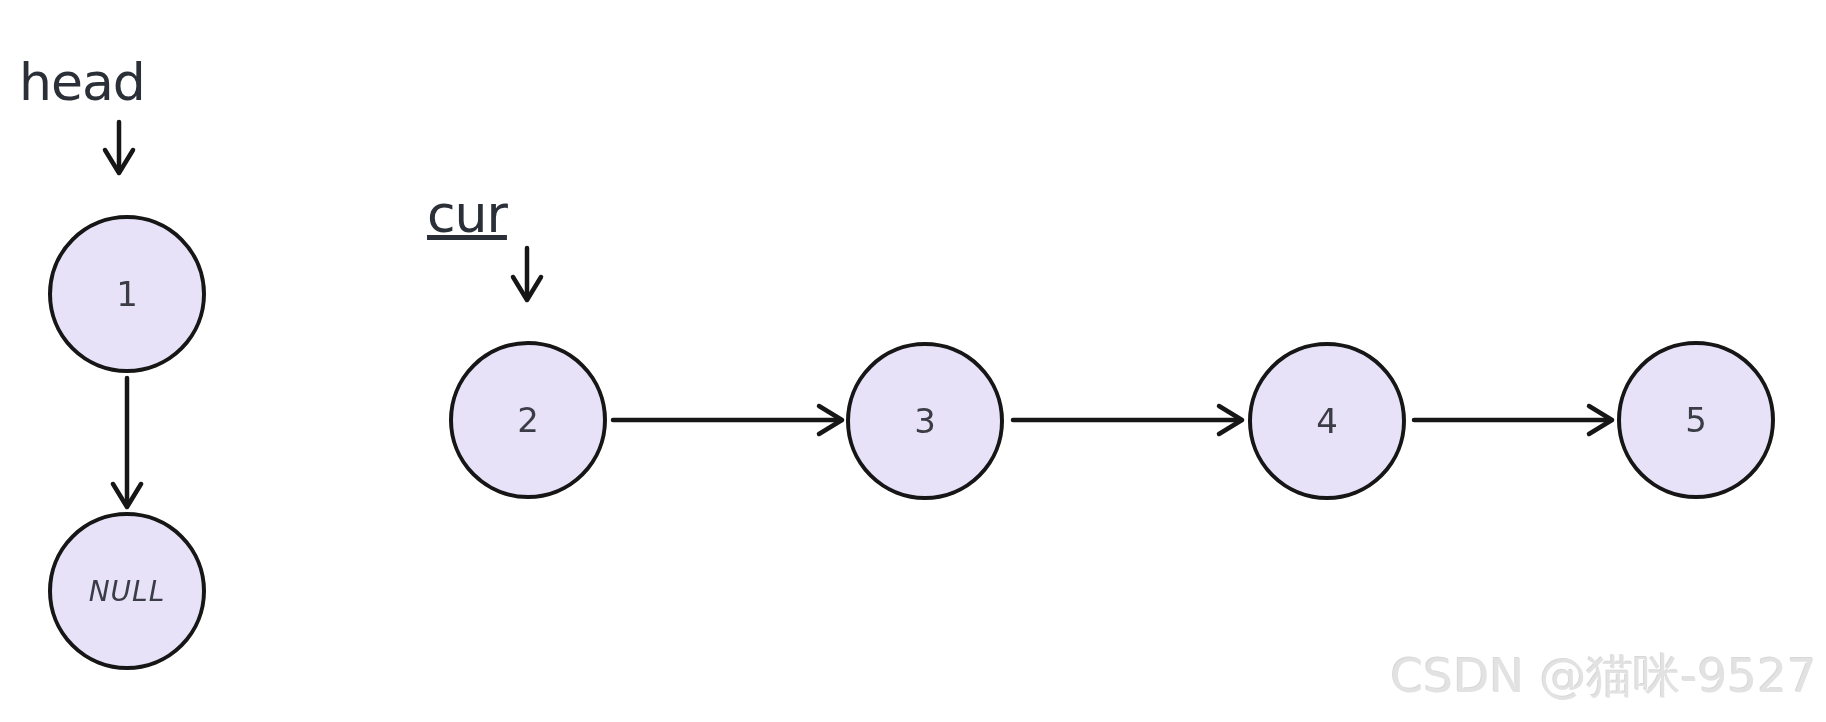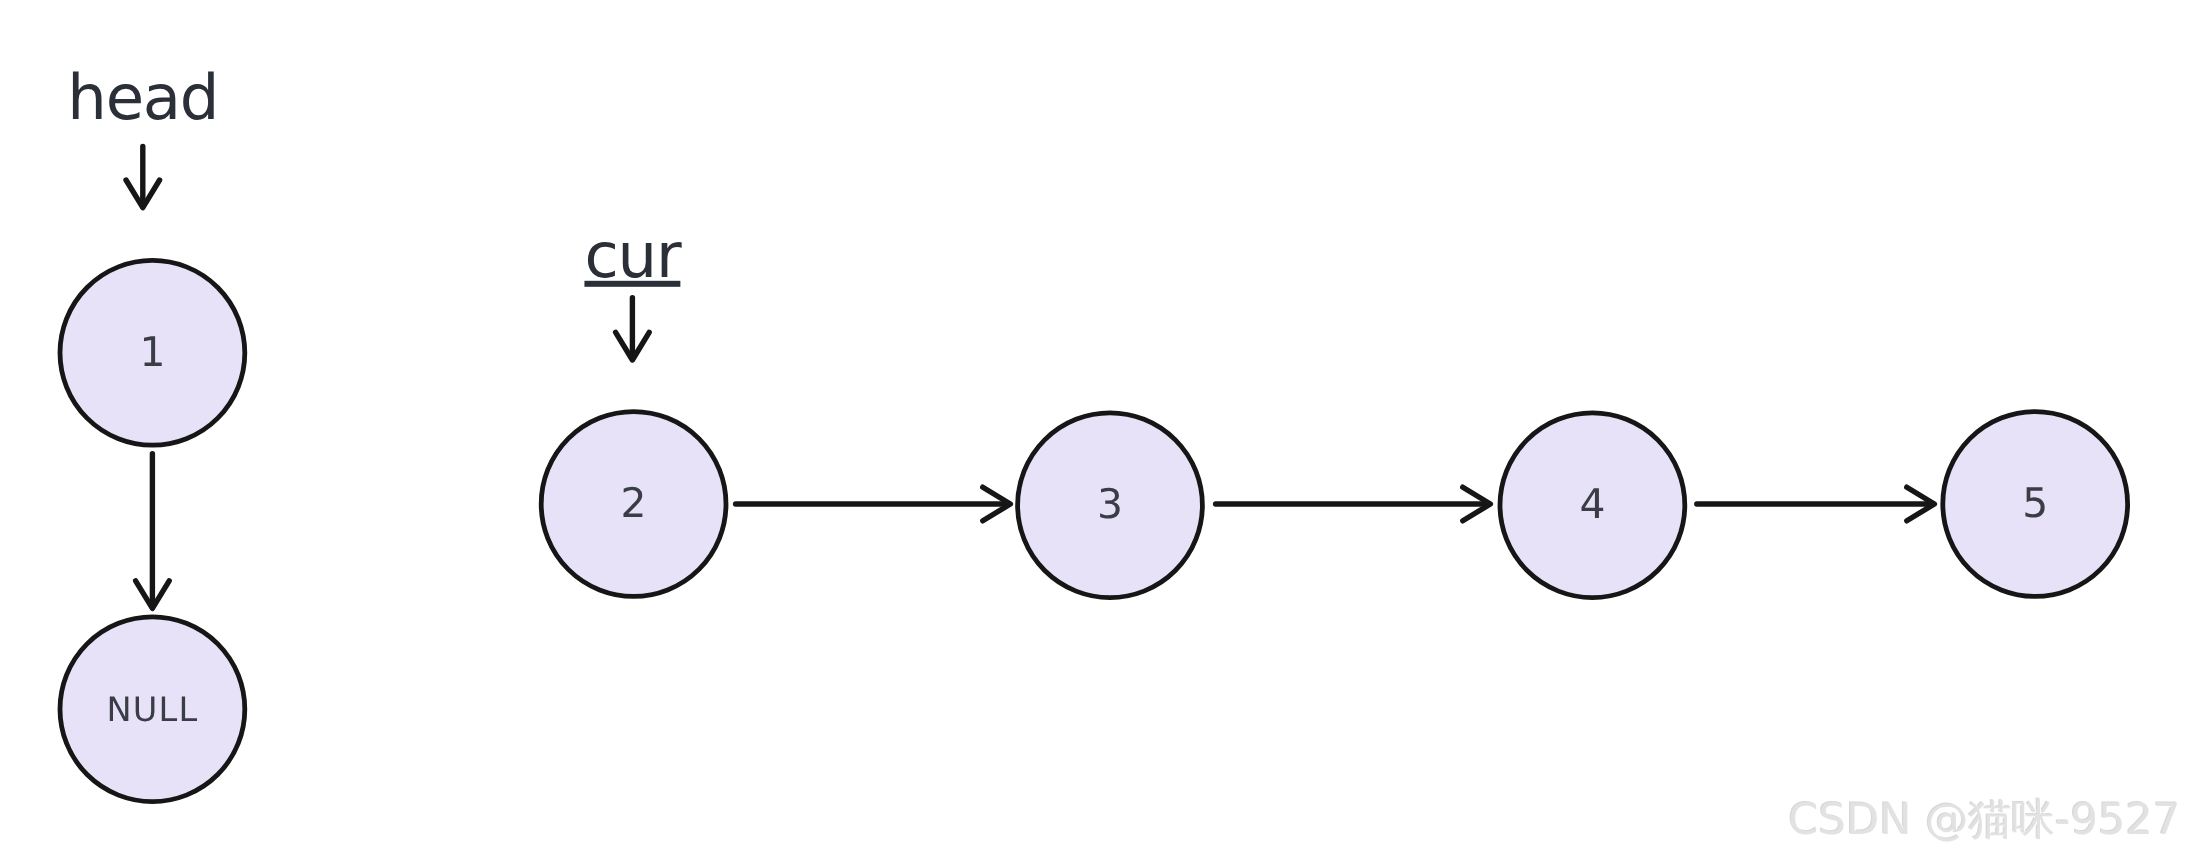--- a/index.html
+++ b/index.html
@@ -26,21 +26,21 @@
   .edges path {
     stroke: #161616;
     stroke-width: 4.5;
     fill: none;
     stroke-linecap: round;
     stroke-linejoin: round;
   }
   .pointer-label {
     position: absolute;
     width: 200px;
-    text-align: center;
+    text-align: left;
     font-size: 52px;
     line-height: 1.0;
     color: #2b2f37;
     letter-spacing: -1px;
     user-select: none;
   }
   .pointer-label--head { left: 19px;  top: 56px;  }
   .pointer-label--cur  { left: 427px; top: 188px; text-decoration: underline; }
   .node {
     position: absolute;
@@ -51,30 +51,30 @@
     border-radius: 50%;
     background: #e8e2f8;
     display: flex;
     align-items: center;
     justify-content: center;
     color: #3a3d45;
     font-size: 34px;
     user-select: none;
   }
   .node--1    { left: 48px;   top: 215px; }
-  .node--null { left: 48px;   top: 512px; font-size: 28px; letter-spacing: 1px; }
+  .node--null { left: 48px;   top: 512px; font-size: 28px; letter-spacing: 1px; font-style: italic; }
   .node--2    { left: 449px;  top: 341px; }
   .node--3    { left: 846px;  top: 342px; }
   .node--4    { left: 1248px; top: 342px; }
   .node--5    { left: 1617px; top: 341px; }
   .watermark {
     position: absolute;
     right: 9px;
     bottom: 14px;
-    font-size: 36px;
+    font-size: 47px;
     color: #e2e2e2;
     text-shadow: 1px 1px 0 #ffffff, -1px -1px 0 #d8d8d8;
     white-space: nowrap;
     user-select: none;
   }
 </style>
 </head>
 <body>
 
 <div class="stage">

